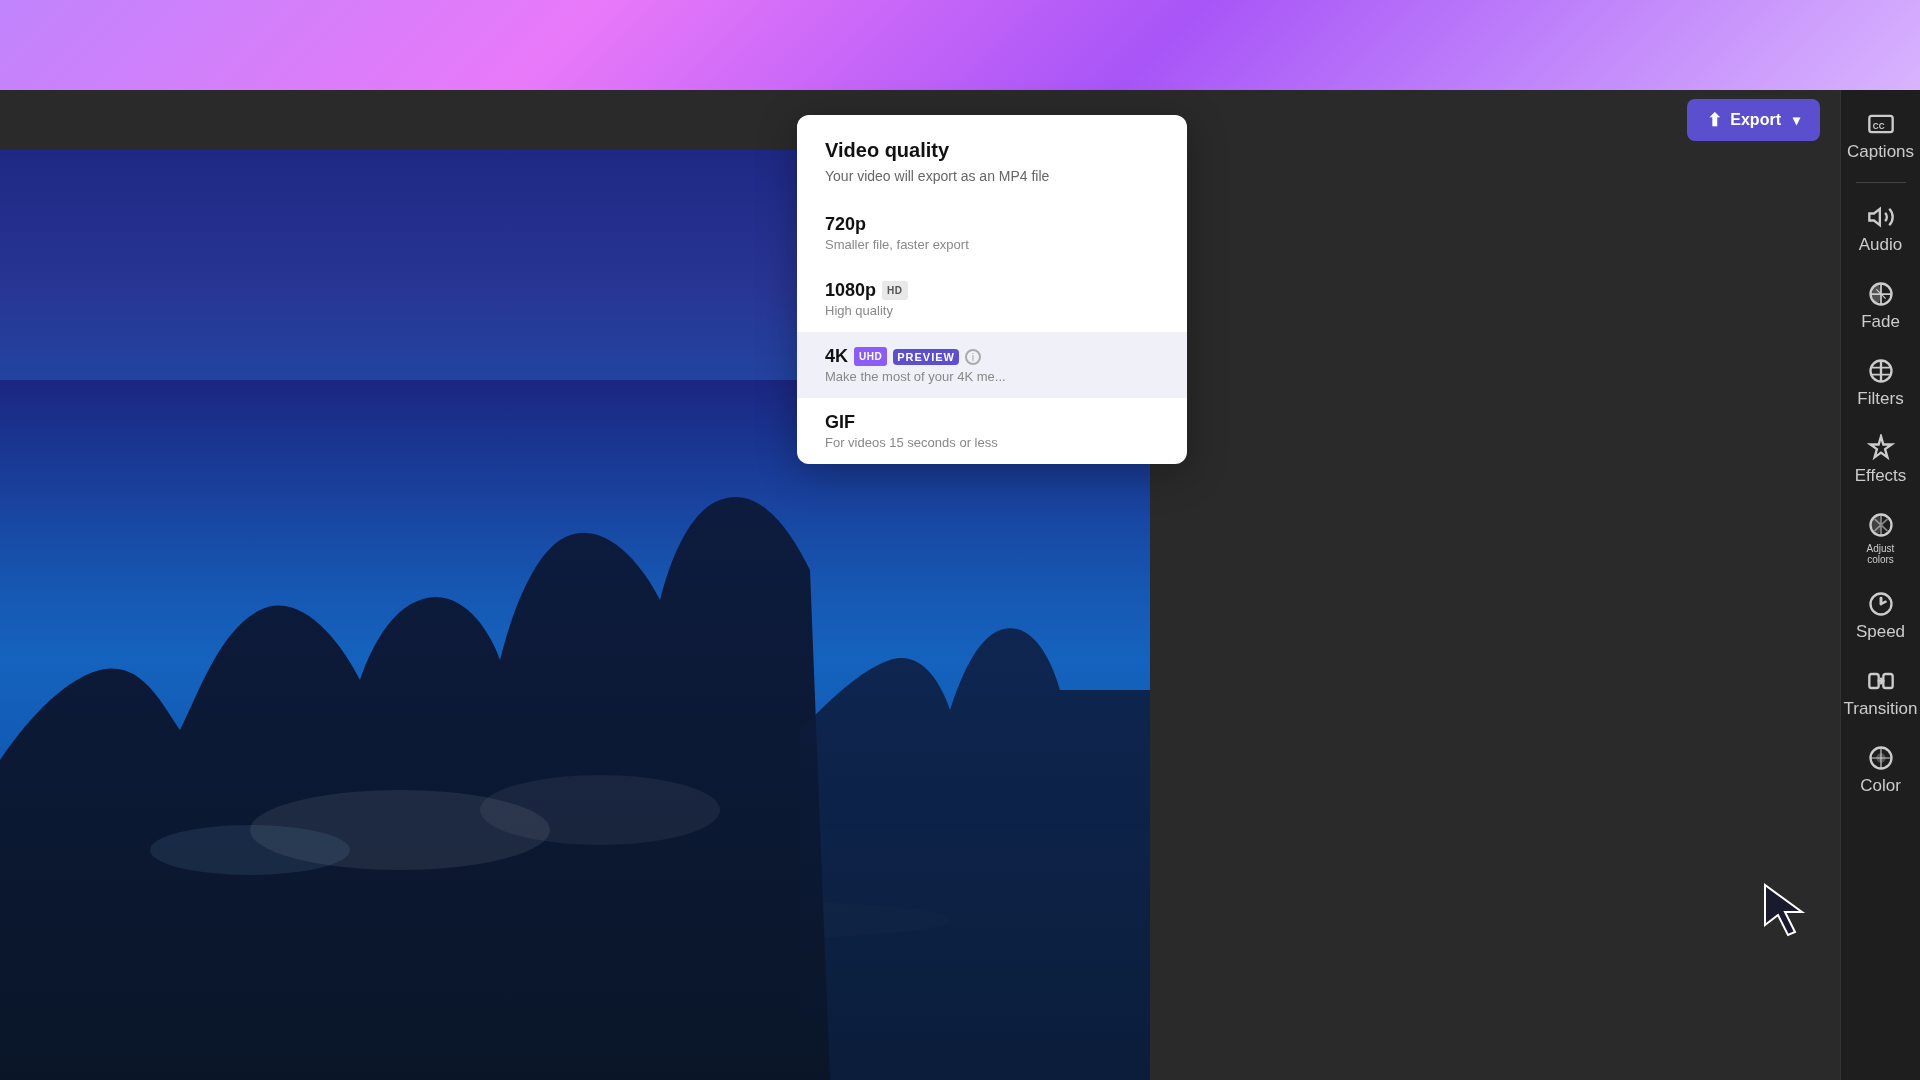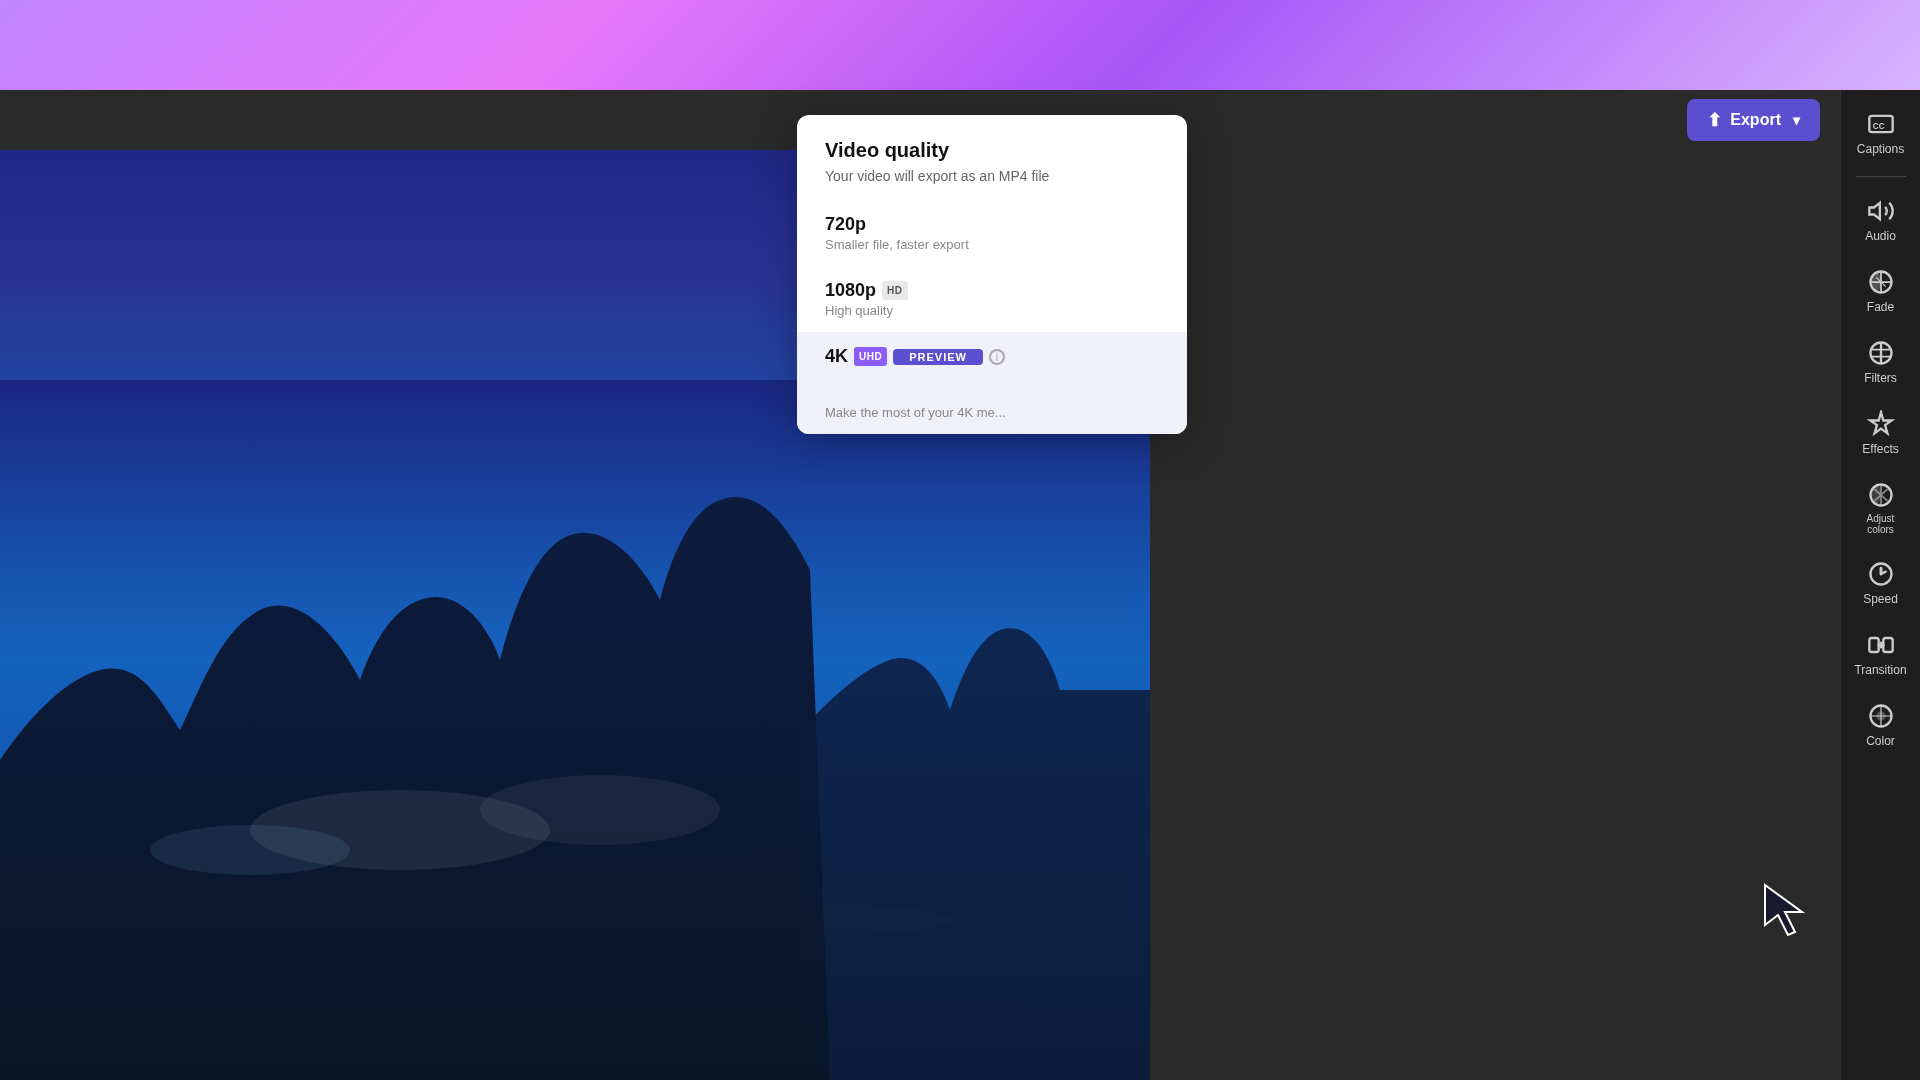--- a/index.html
+++ b/index.html
@@ -131,21 +131,21 @@
       gap: 4px;
       color: #aaa;
     }
 
     .sidebar-item svg {
       width: 28px;
       height: 28px;
     }
 
     .sidebar-item .item-label {
-      font-size: 12px;
+      font-size: 17px;
       text-align: center;
       color: #ccc;
     }
 
     .sidebar-divider {
       width: 50px;
       height: 1px;
       background: #444;
       margin: 5px 0;
     }
@@ -182,21 +182,20 @@
 
     .quality-item {
       padding: 14px 28px;
       cursor: pointer;
       display: flex;
       flex-direction: column;
     }
 
     .quality-item.highlighted {
       background: #f0f0f8;
-      gap: 36px;
     }
 
     .quality-row {
       display: flex;
       align-items: center;
       gap: 6px;
       margin-bottom: 2px;
     }
 
     .quality-name {
@@ -220,21 +219,21 @@
 
     .badge-uhd {
       background: #8b5cf6;
       color: white;
     }
 
     .badge-preview {
       background: #5b4fcf;
       color: white;
       font-size: 11px;
-      padding: 2px 16px;
+      padding: 2px 4px;
       border-radius: 4px;
       font-weight: 700;
       letter-spacing: 1px;
     }
 
     .quality-desc {
       font-size: 13px;
       color: #888;
     }
 
@@ -436,19 +435,25 @@
   <div class="quality-item highlighted">
     <div class="quality-row">
       <span class="quality-name">4K</span>
       <span class="quality-badge badge-uhd">UHD</span>
       <span class="quality-badge badge-preview">PREVIEW</span>
       <span class="info-icon">i</span>
     </div>
     <span class="quality-desc">Make the most of your 4K me...</span>
   </div>
 
+  <div class="quality-item">
+    <div class="quality-row">
+      <span class="quality-name">GIF</span>
+    </div>
+    <span class="quality-desc">For videos 15 seconds or less</span>
+  </div>
 </div>
 
 <div class="cursor-arrow">
   <svg viewBox="0 0 60 60" xmlns="http://www.w3.org/2000/svg">
     <path d="M5 5 L5 45 L18 35 L28 55 L35 52 L25 32 L42 32 Z" fill="#1a1a2e" stroke="white" stroke-width="2"></path>
   </svg>
 </div>
 
 </body></html>

